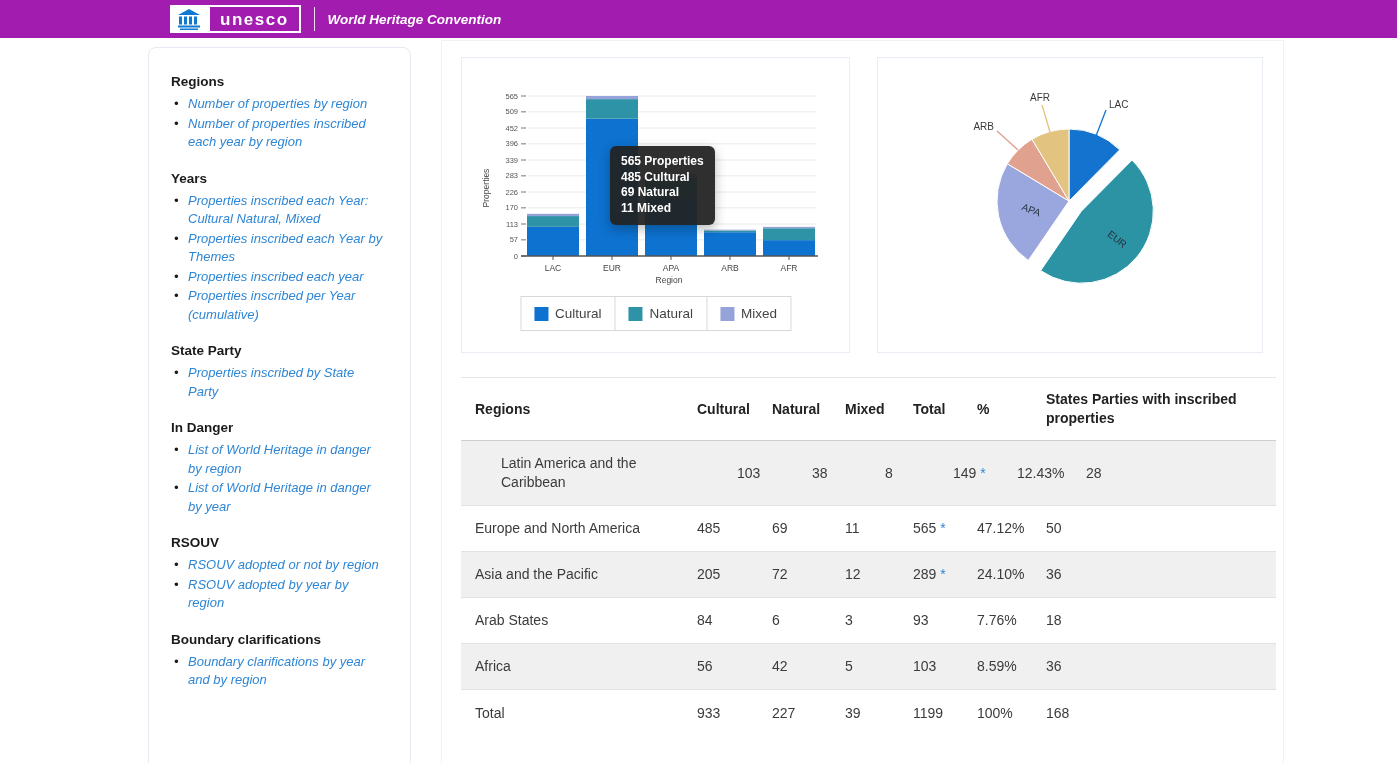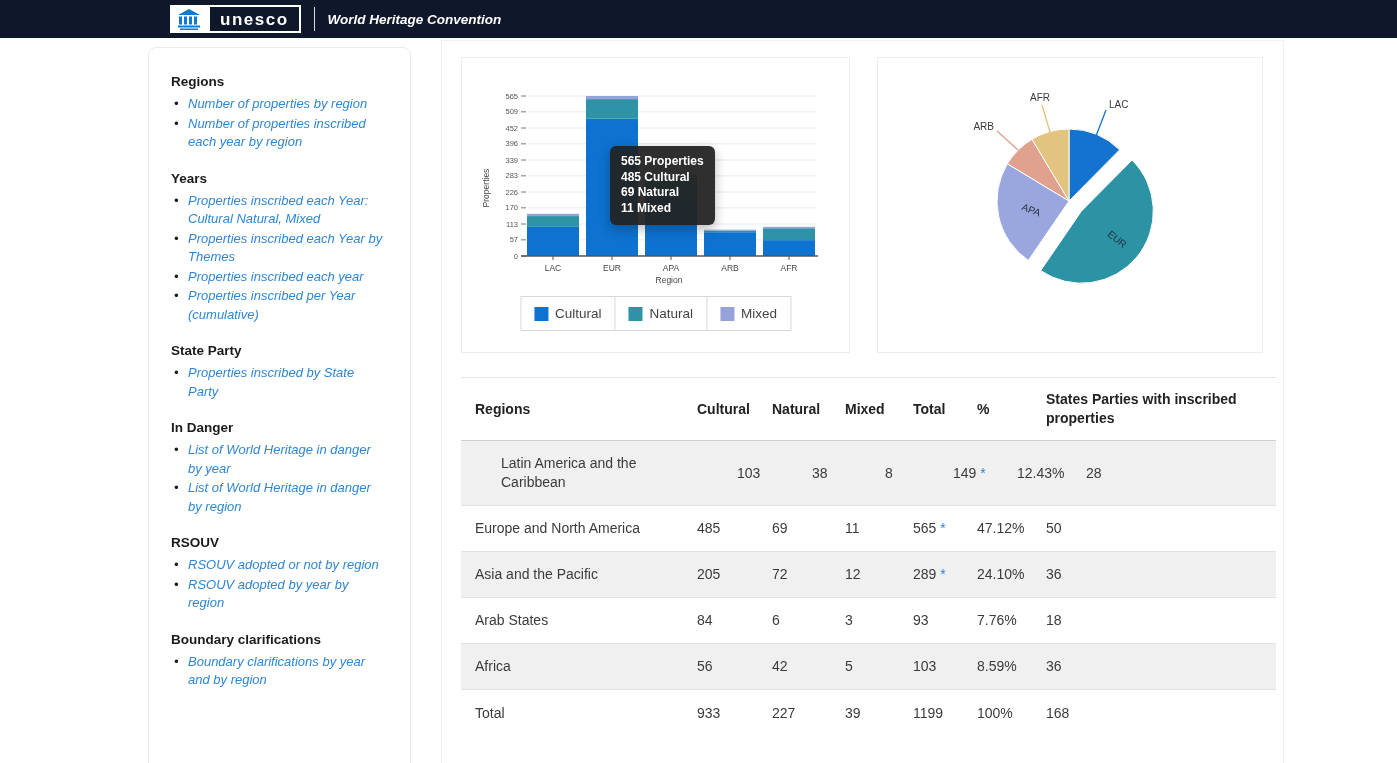--- a/index.html
+++ b/index.html
@@ -2,21 +2,21 @@
 <html><head>
 <meta charset="utf-8">
 <style>
   html,body{margin:0;padding:0;}
   body{
     width:1397px;height:763px;position:relative;overflow:hidden;
     background:#ffffff;font-family:"Liberation Sans",sans-serif;
     -webkit-font-smoothing:antialiased;
   }
   
-  .topbar{position:absolute;left:0;top:0;width:1397px;height:38px;background:#0f172a;}
+  .topbar{position:absolute;left:0;top:0;width:1397px;height:38px;background:#a21caf;}
   .logo-wrap{position:absolute;left:170px;top:5px;height:28px;display:flex;align-items:center;}
   .logo-icon-box{width:38px;height:28px;background:#ffffff;display:flex;align-items:center;justify-content:center;}
   .unesco-box{height:24px;border:2px solid #ffffff;display:flex;align-items:center;justify-content:center;
     padding:0 10px;margin-left:0;}
   .unesco-text{color:#ffffff;font-size:17px;font-weight:700;letter-spacing:1.5px;line-height:1;}
   .logo-divider{width:1px;height:24px;background:rgba(255,255,255,.85);margin:0 13px;}
   .wh-title{color:#ffffff;font-size:13.5px;font-weight:700;font-style:italic;}
   
   .sidebar{position:absolute;left:148px;top:47px;width:263px;height:760px;background:#fff;
     border:1px solid #e7eaf2;border-radius:8px;padding:26px 22px 20px 22px;box-sizing:border-box;}
@@ -92,22 +92,22 @@
         <li><span class="sb-link">Properties inscribed each Year by Themes</span></li>
         <li><span class="sb-link">Properties inscribed each year</span></li>
         <li><span class="sb-link">Properties inscribed per Year (cumulative)</span></li>
       </ul>
       <div class="sb-title">State Party</div>
       <ul class="sb-list">
         <li><span class="sb-link">Properties inscribed by State Party</span></li>
       </ul>
       <div class="sb-title">In Danger</div>
       <ul class="sb-list">
+        <li><span class="sb-link">List of World Heritage in danger by region</span></li>
         <li><span class="sb-link">List of World Heritage in danger by year</span></li>
-        <li><span class="sb-link">List of World Heritage in danger by region</span></li>
       </ul>
       <div class="sb-title">RSOUV</div>
       <ul class="sb-list">
         <li><span class="sb-link">RSOUV adopted or not by region</span></li>
         <li><span class="sb-link">RSOUV adopted by year by region</span></li>
       </ul>
       <div class="sb-title">Boundary clarifications</div>
       <ul class="sb-list">
         <li><span class="sb-link">Boundary clarifications by year and by region</span></li>
       </ul>

